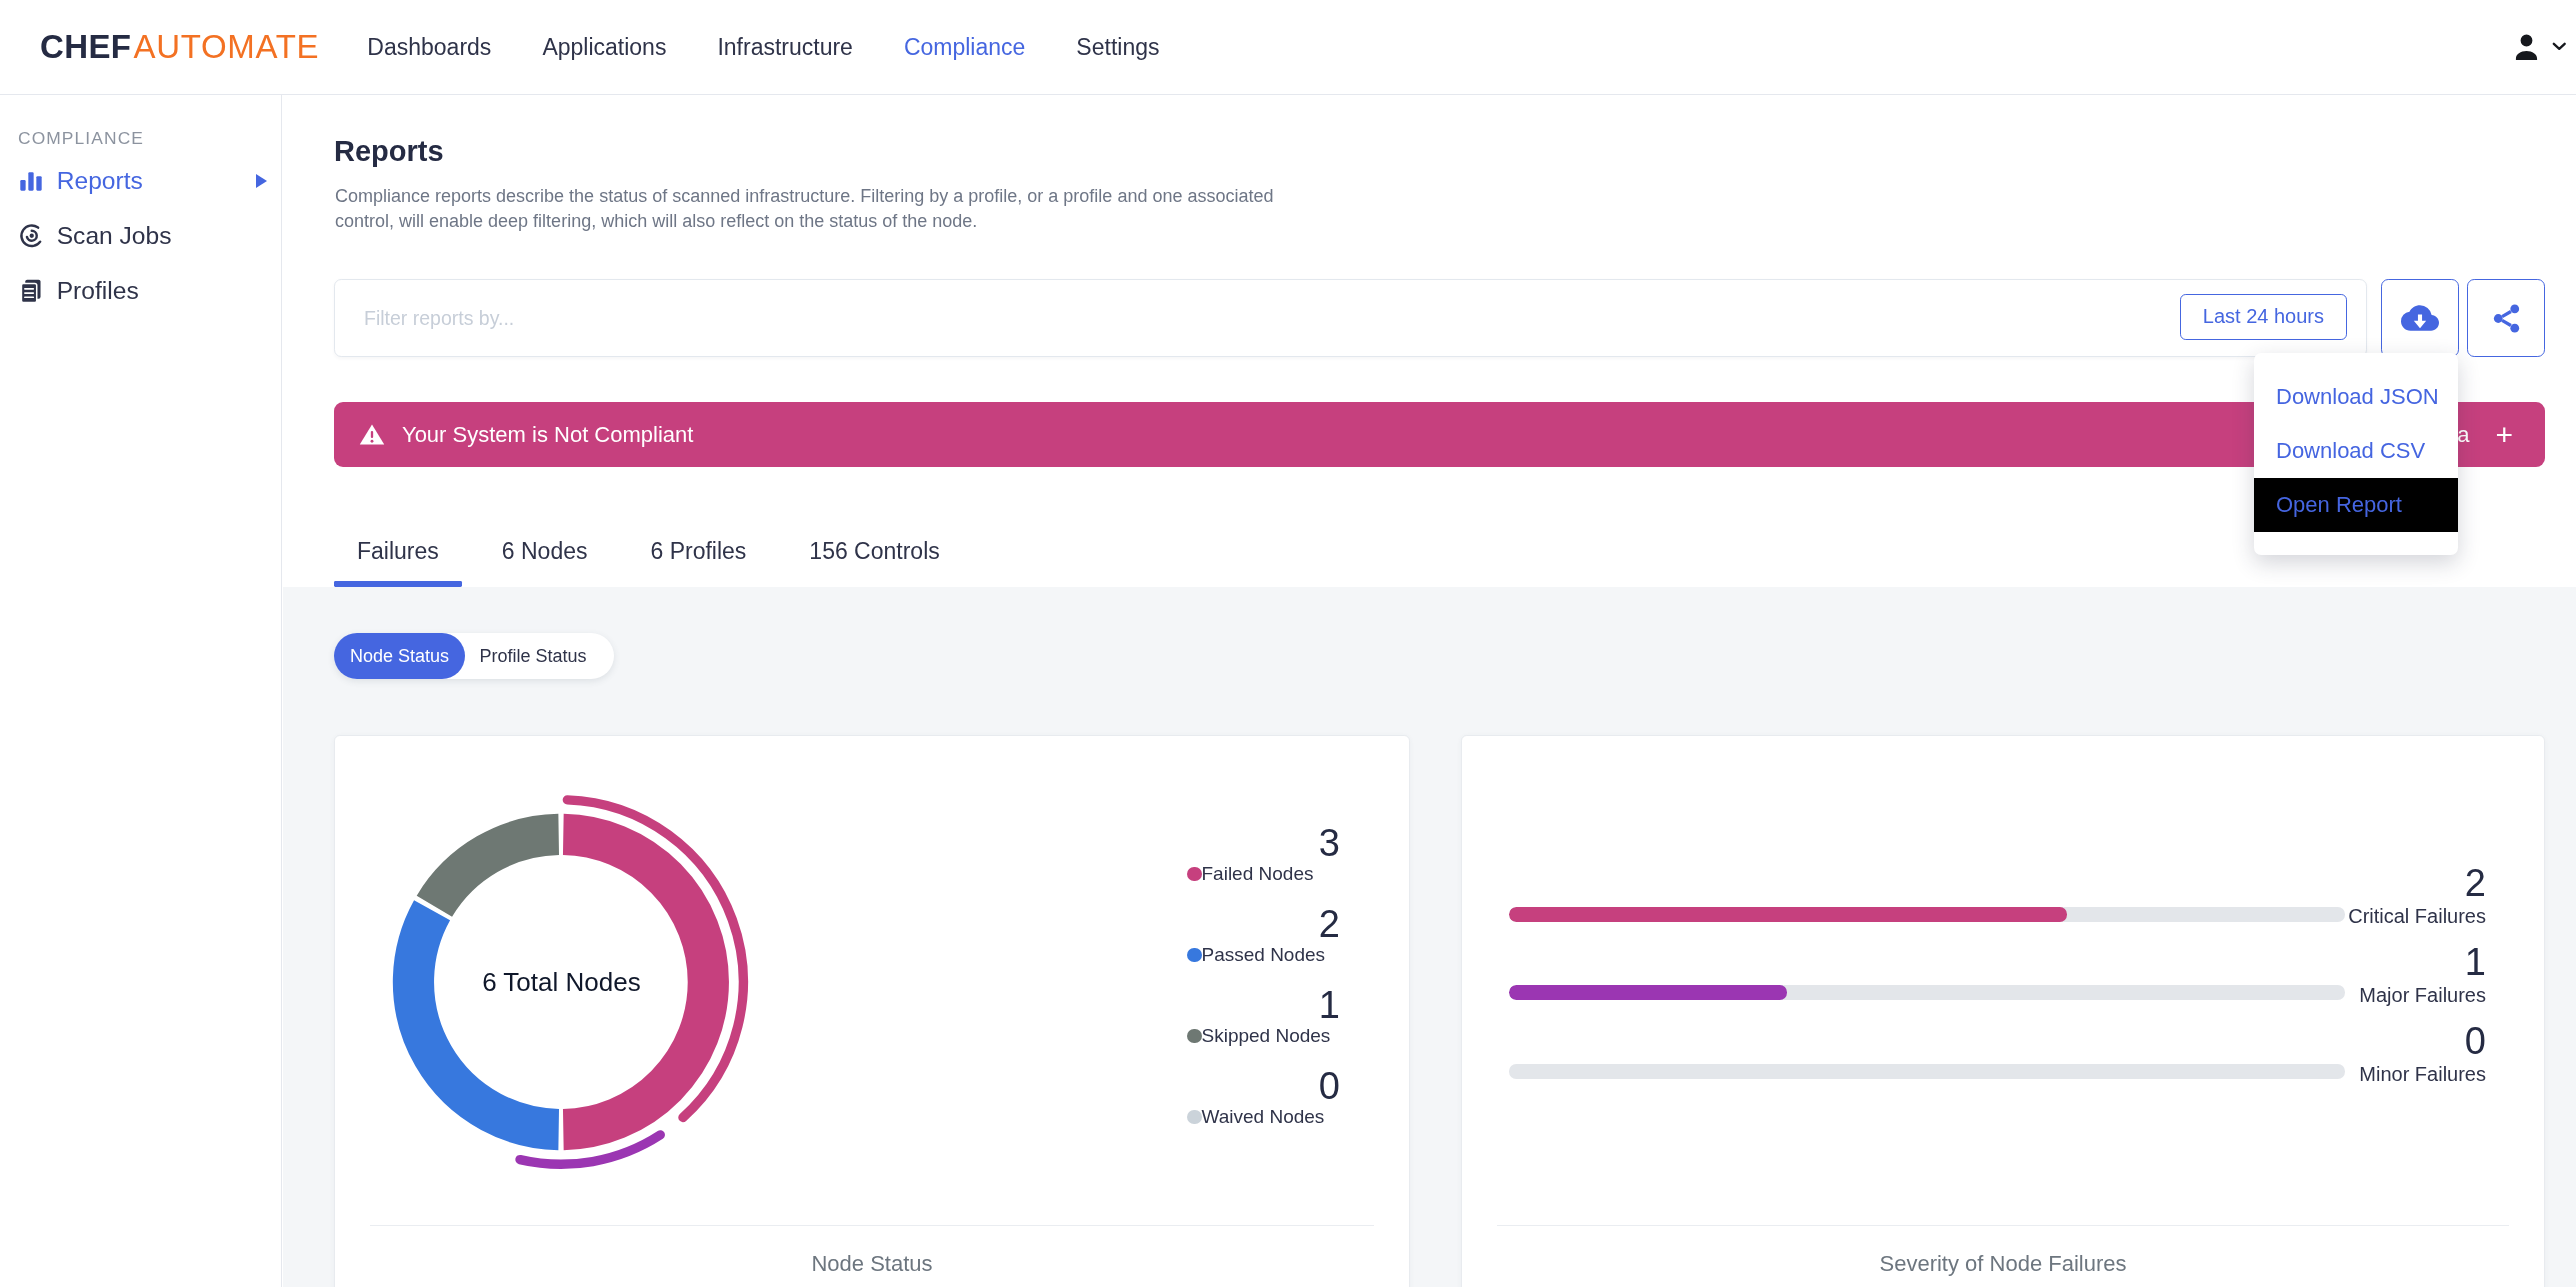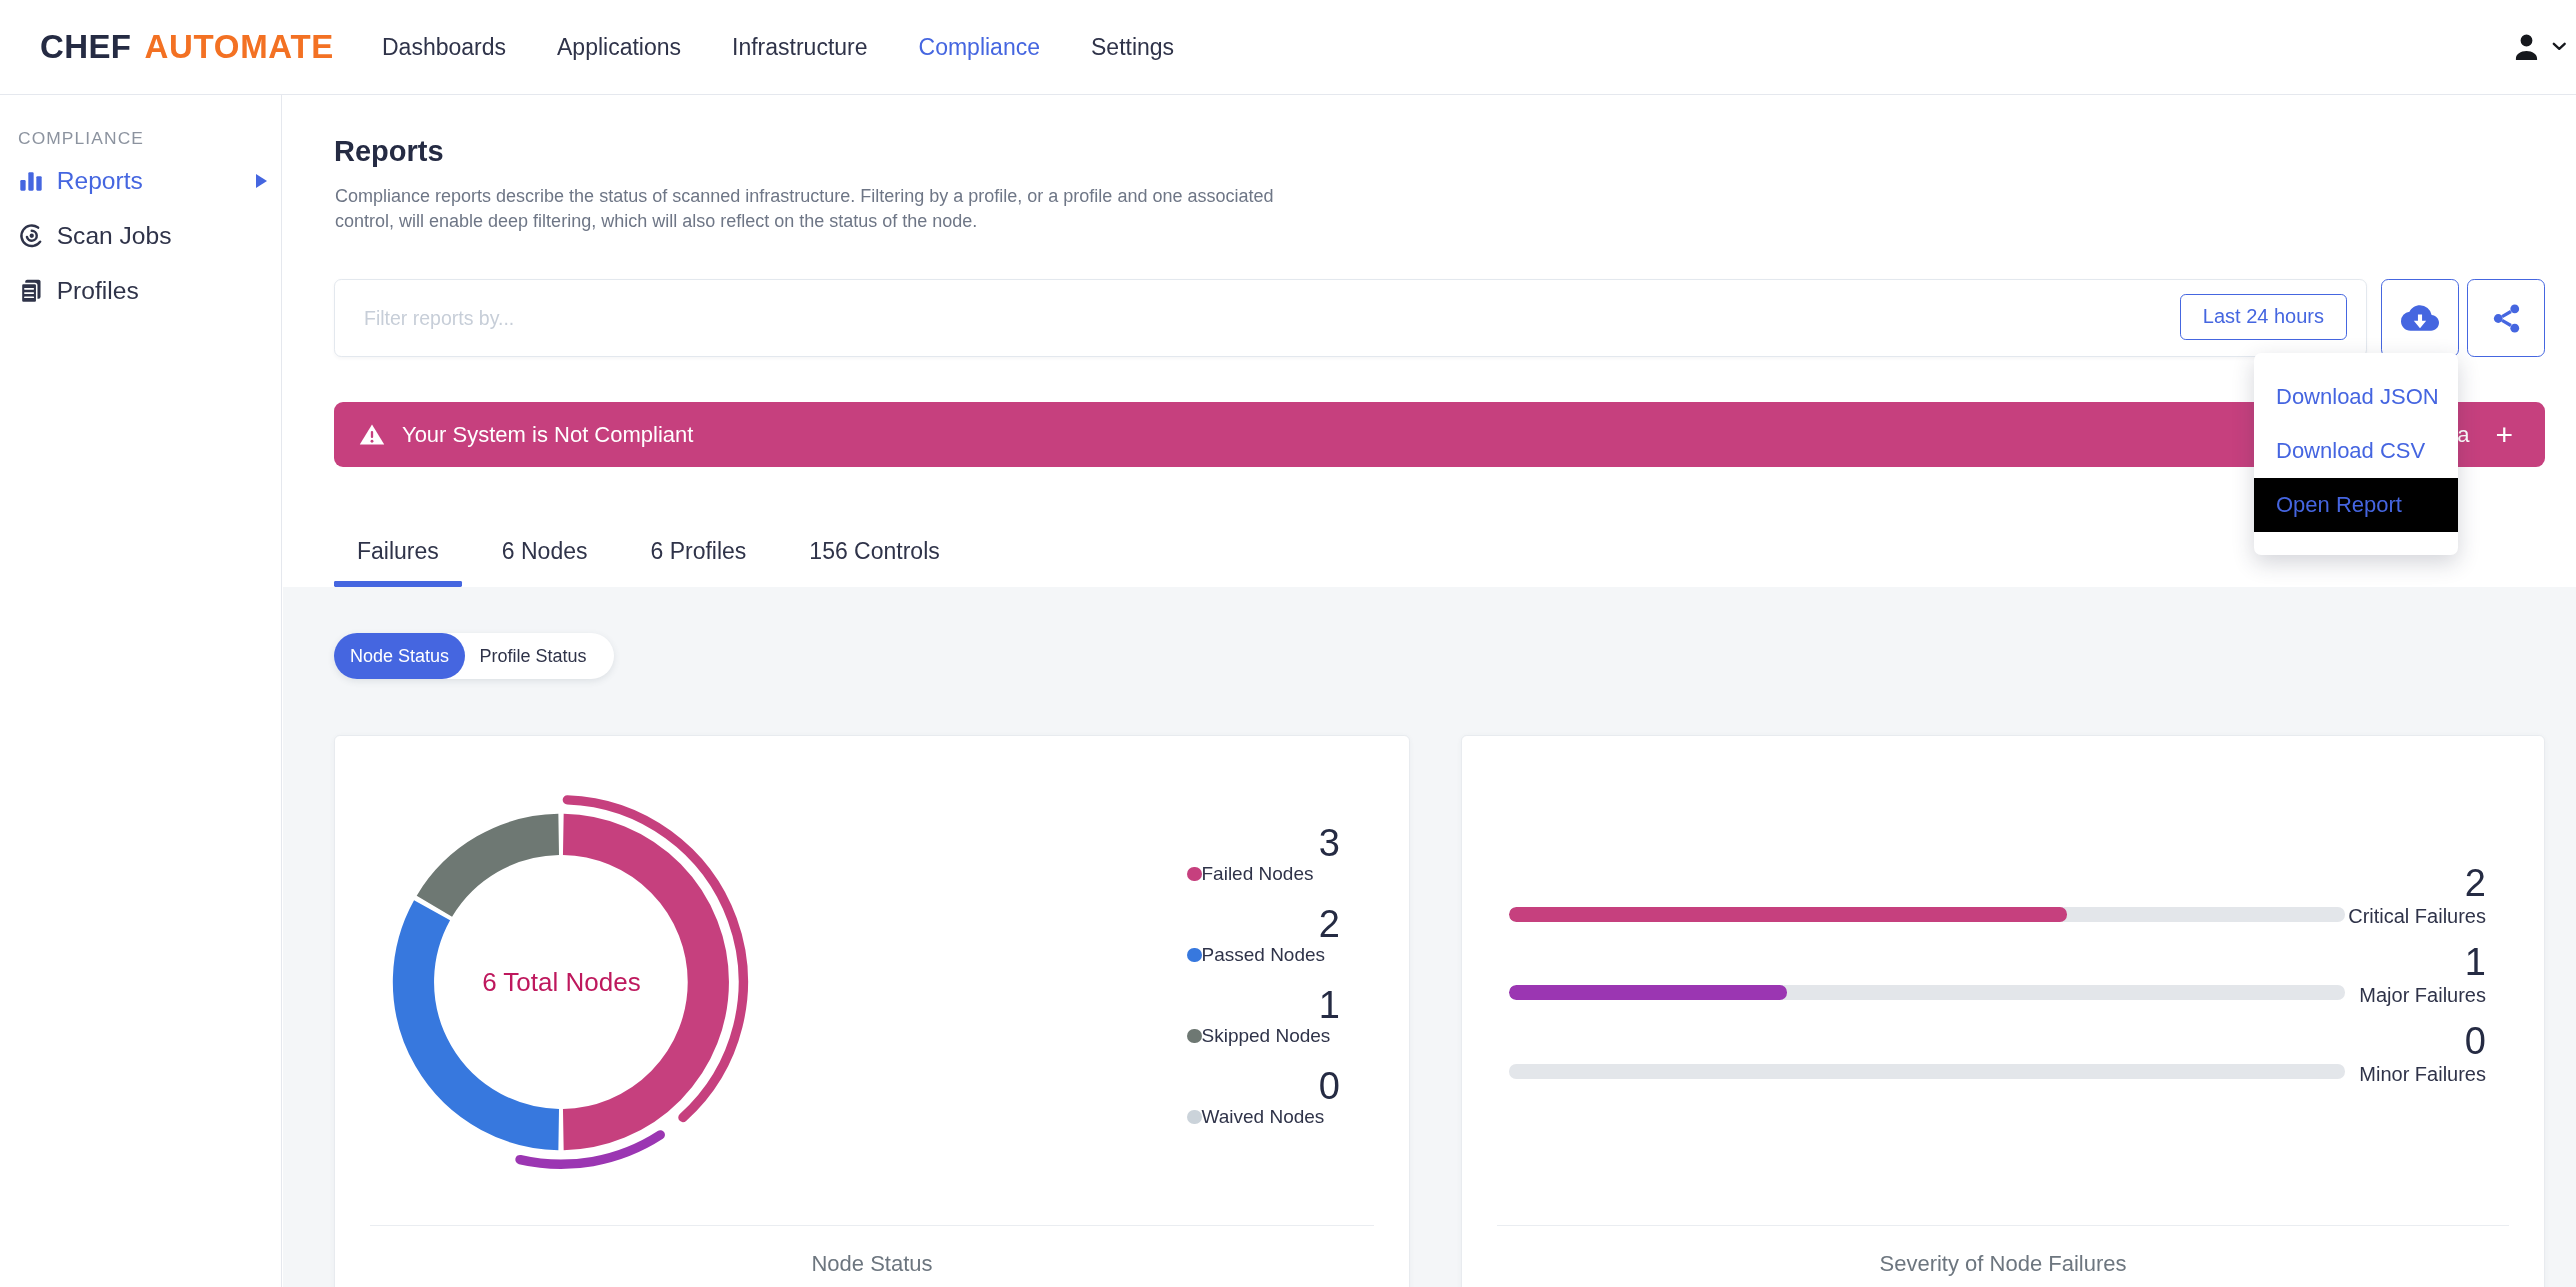--- a/index.html
+++ b/index.html
@@ -3,21 +3,21 @@
 <meta charset="utf-8">
 <style>
   html,body{margin:0;padding:0}
   body{width:2576px;height:1288px;overflow:hidden;background:#fff;position:relative;
        font-family:"Liberation Sans","DejaVu Sans",sans-serif;color:#262B42;}
   
   header{position:absolute;top:0;left:0;right:0;height:94px;background:#fff;
          border-bottom:1.4px solid #E5E8EE;display:flex;align-items:center;z-index:10}
   .logo{margin-left:40px;font-size:33px;display:flex;letter-spacing:0.4px}
   .logo-chef{font-weight:800;color:#252B43}
-  .logo-auto{font-weight:700;color:#F37123;margin-left:13px;letter-spacing:0.7px}
+  .logo-auto{font-weight:400;color:#F37123;margin-left:2px;letter-spacing:0.7px}
   nav{display:flex;margin-left:48px}
   .nav-item{font-size:23px;color:#2F3349;margin-right:51px;cursor:pointer;white-space:nowrap}
   .nav-item.active{color:#4566E0}
   .user-area{margin-left:auto;margin-right:10px;display:flex;align-items:center;gap:8.7px;cursor:pointer}
   
   aside{position:absolute;top:95px;left:0;bottom:0;width:281px;background:#fff;
         border-right:1.4px solid #E5E8EE;z-index:5}
   .side-label{margin:33px 0 4.3px 18px;font-size:17.4px;letter-spacing:1.1px;color:#8C939F}
   .side-item{display:flex;align-items:center;height:55px;padding-left:18px;font-size:24.6px;
              color:#2F3349;position:relative;cursor:pointer}
@@ -67,21 +67,21 @@
   .cards{display:flex;margin-top:56px}
   .card{position:relative;background:#fff;border:0.7px solid #E8EBEF;border-radius:5.8px;height:622px;
         box-sizing:border-box;box-shadow:0 1.4px 5.8px rgba(60,70,90,.05)}
   .card.left{width:1076px;margin-right:51px}
   .card.right{width:1084px}
   .card-divider{position:absolute;left:35px;right:35px;top:489px;height:1.4px;background:#EAEDF1}
   .card-caption{position:absolute;left:0;right:0;top:515px;text-align:center;font-size:22px;color:#6D767F}
   
   #donut-svg{position:absolute;left:9.4px;top:29px}
   .donut-center{position:absolute;left:9.4px;top:231px;width:434px;text-align:center;
-                font-size:26px;color:#be185d}
+                font-size:26px;color:#0f172a}
   .legend{position:absolute;top:87px;right:69px;width:153px}
   .lg-num{font-size:38px;line-height:40px;text-align:right;color:#252B43}
   .lg-row{display:flex;justify-content:flex-start;align-items:center;height:22px;margin-bottom:19px}
   .lg-dot{width:14.5px;height:14.5px;border-radius:50%}
   .lg-lbl{font-size:19px;color:#2F3349}
   
   .sev-info{position:absolute;right:58px;text-align:right}
   .sev-num{font-size:38px;line-height:40px;color:#252B43}
   .sev-lbl{font-size:20px;line-height:26px;color:#2F3349}
   .sev-track{position:absolute;left:47px;width:836px;height:14.5px;border-radius:7.2px;background:#E3E6EA;overflow:hidden}

